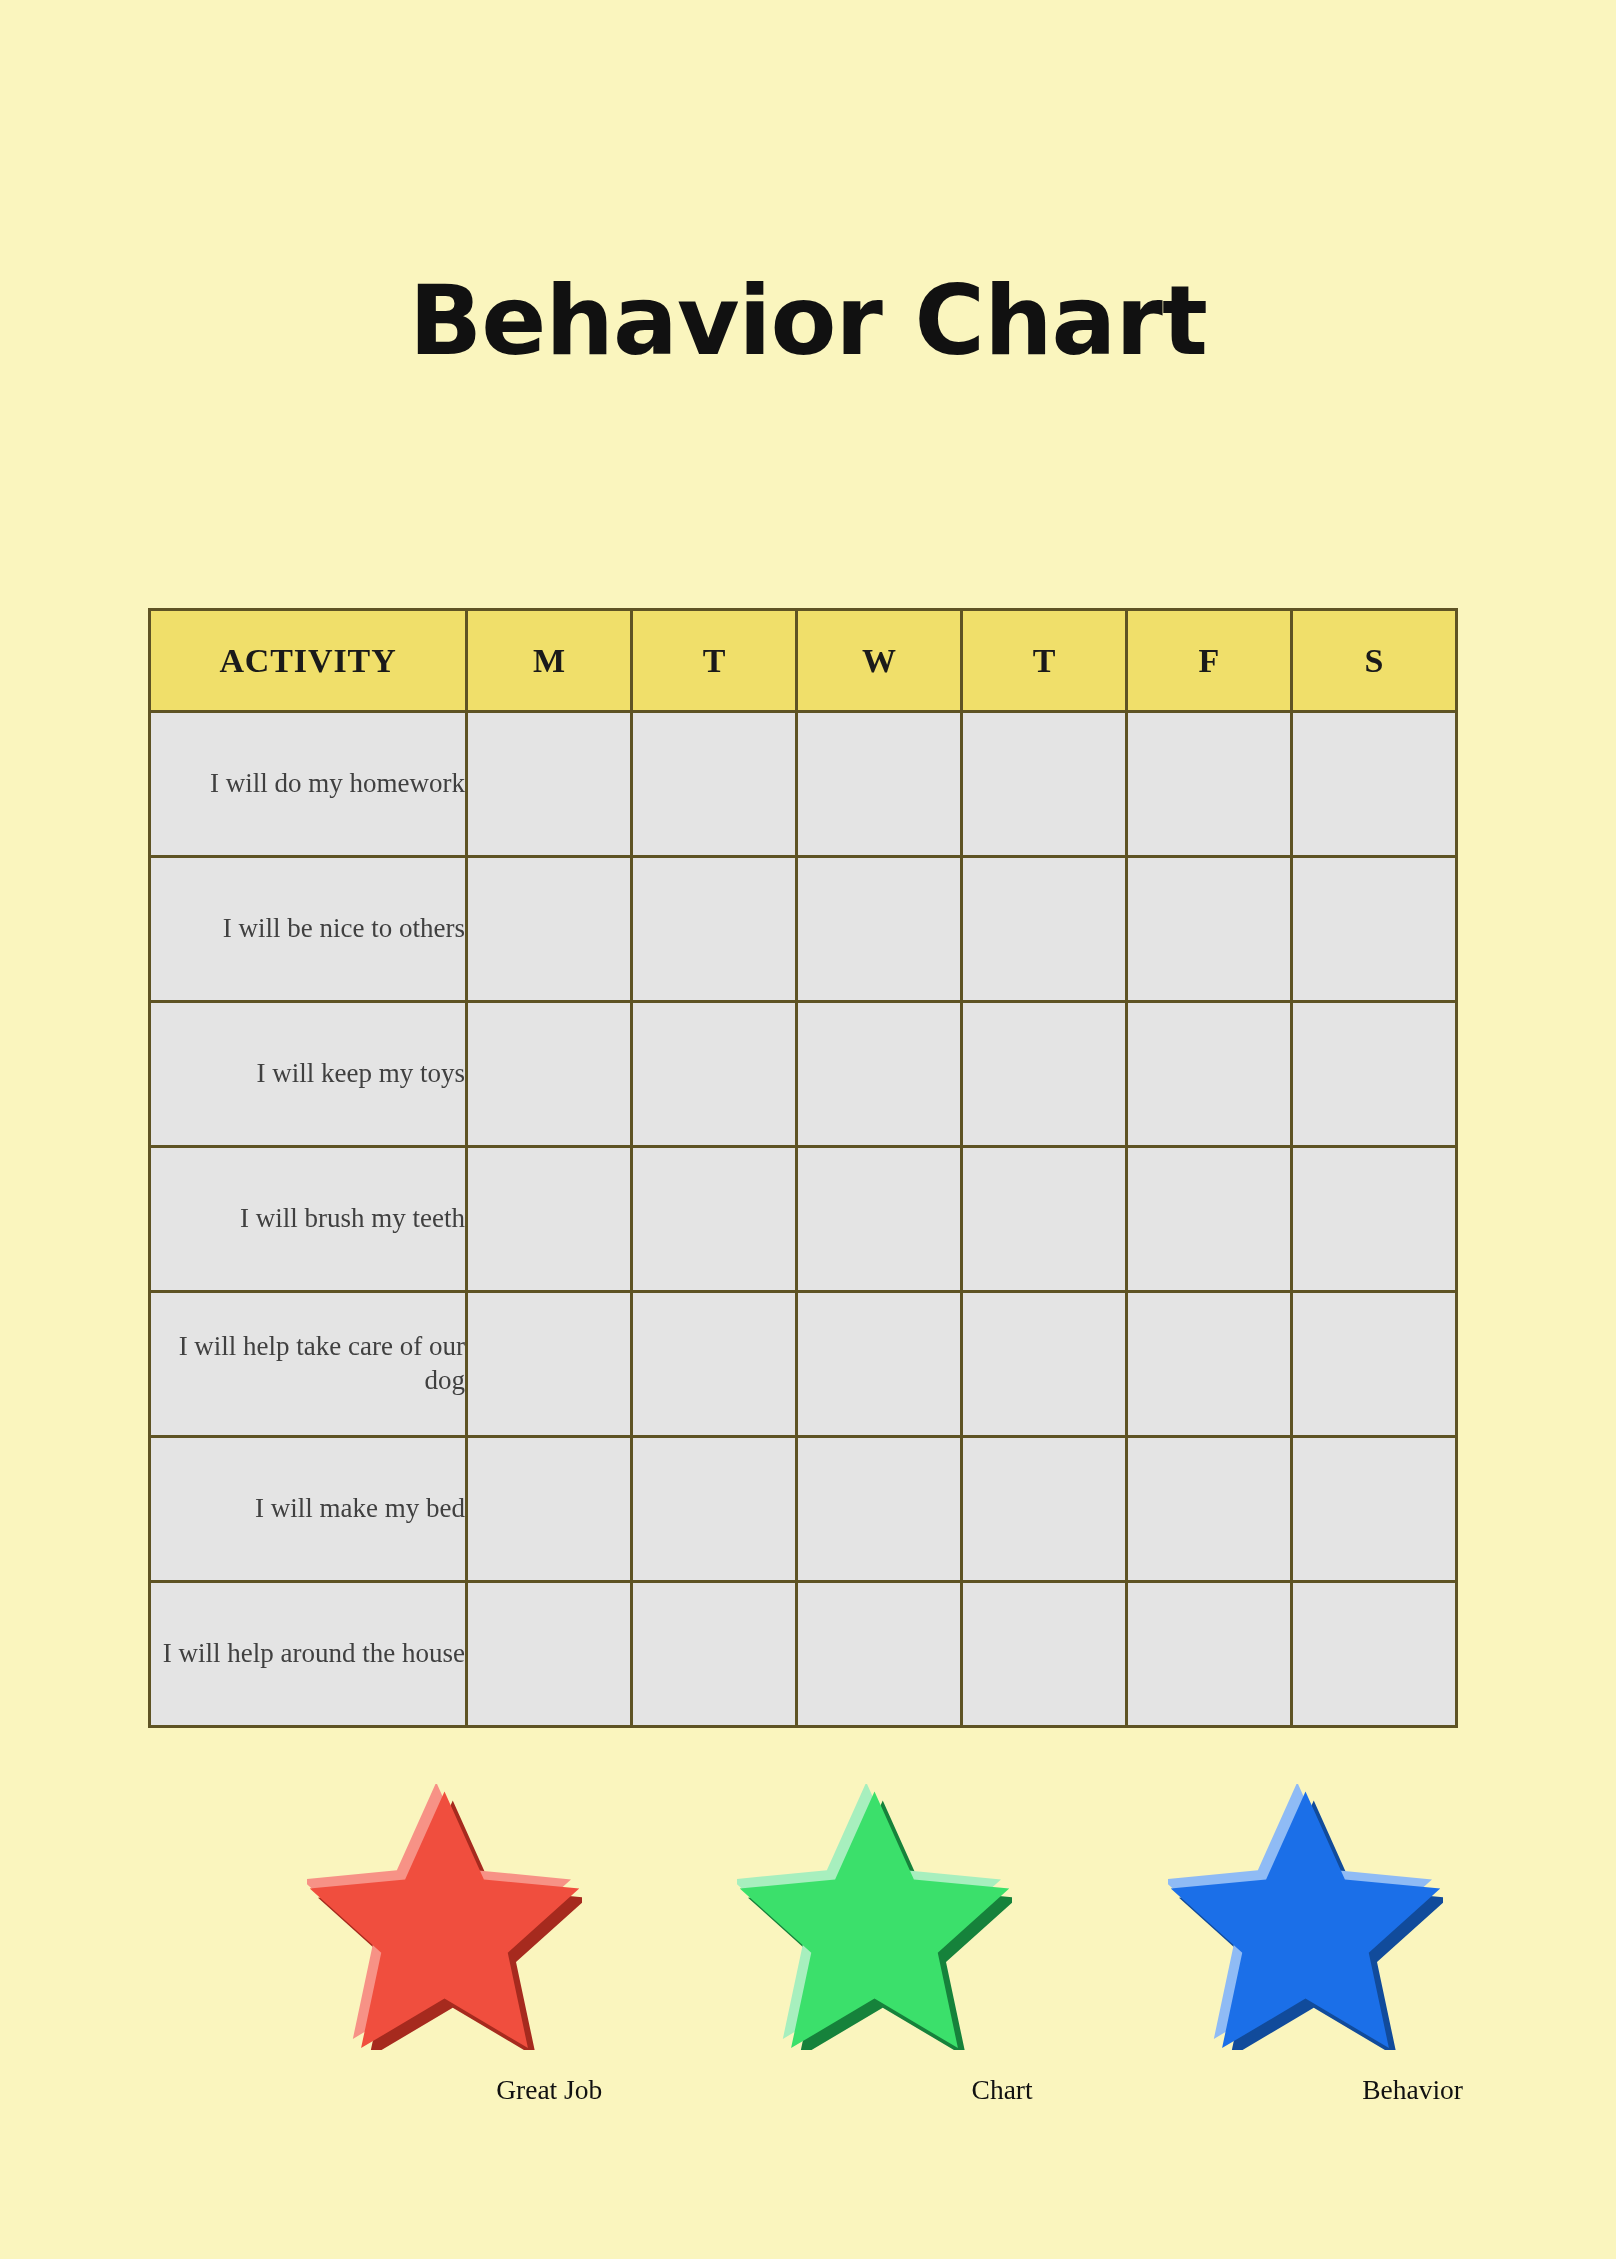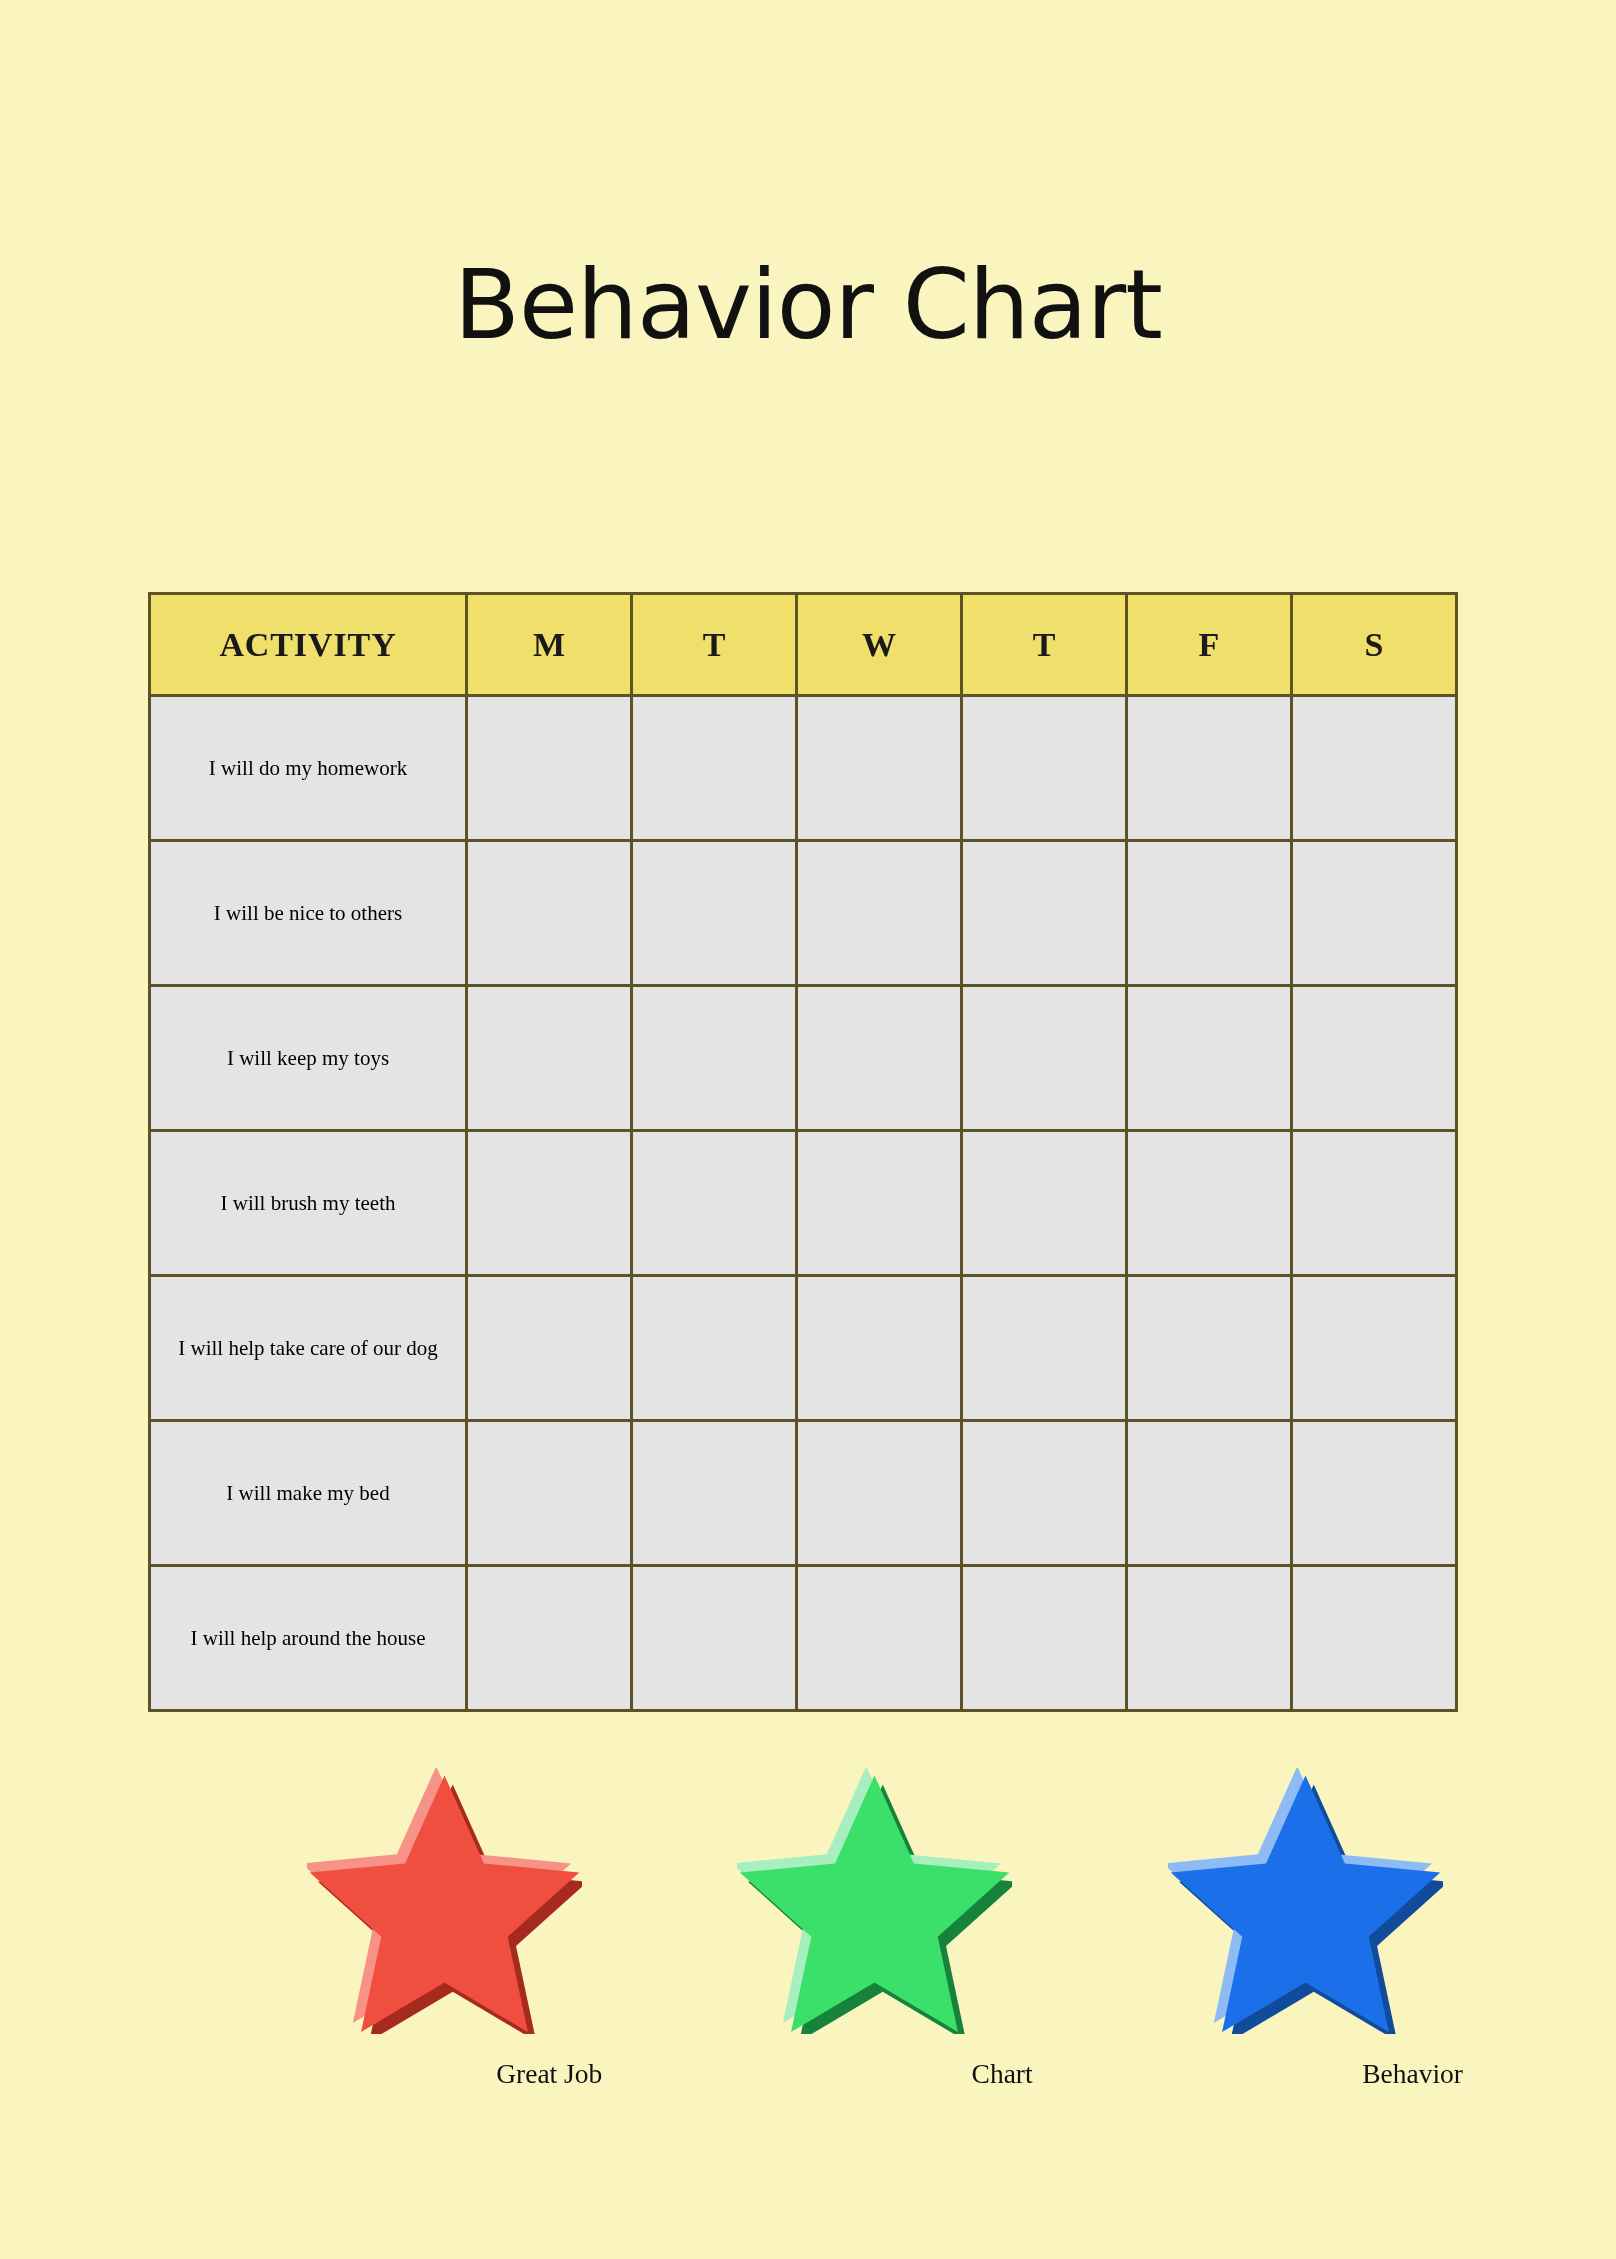--- a/index.html
+++ b/index.html
@@ -15,25 +15,25 @@
   }
   .page {
     position: relative;
     width: 1616px;
     height: 2260px;
     box-sizing: border-box;
   }
   .title {
     text-align: center;
     font-family: "DejaVu Sans", sans-serif;
-    font-weight: normal;
+    font-weight: bold;
     font-size: 96px;
     letter-spacing: -0.9px;
     color: #111111;
-    margin: 0;
+    margin: 16px;
     padding-top: 257px;
     line-height: 1;
   }
   .chart-wrap {
     position: absolute;
     left: 148px;
     top: 592px;
     width: 1309px;
   }
   table.behavior {
@@ -62,23 +62,23 @@
   }
   th.day-head {
     font-size: 34px;
   }
   tbody td {
     background: #E4E4E4;
     height: 142px;
     vertical-align: middle;
   }
   td.activity-cell {
-    text-align: center;
-    font-size: 21px;
-    color: #000000;
+    text-align: right;
+    font-size: 27px;
+    color: #404040;
     line-height: 1.25;
     padding: 0 16.5px;
   }
   td.day-cell { }
 
   .legend {
     position: absolute;
     left: 154px;
     top: 1768px;
     width: 1309px;

